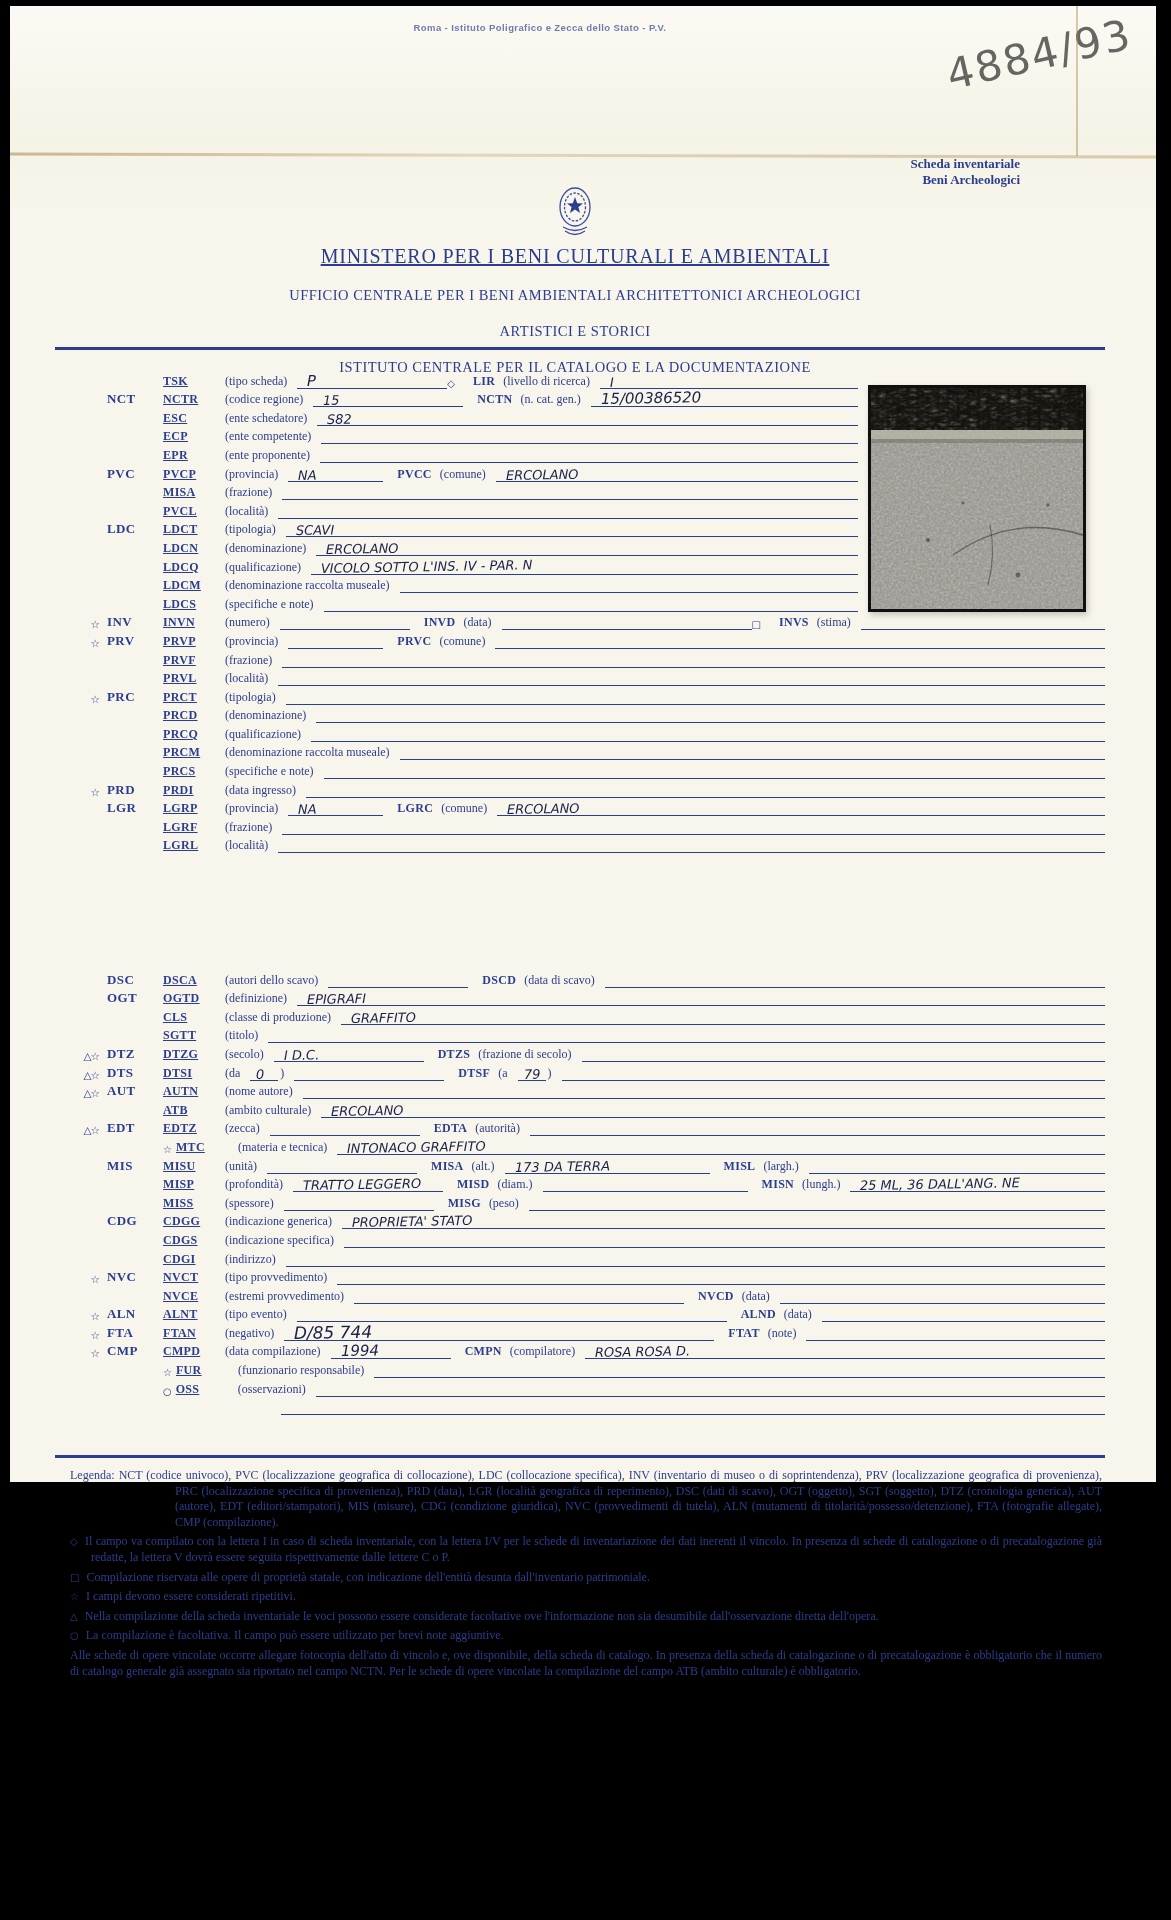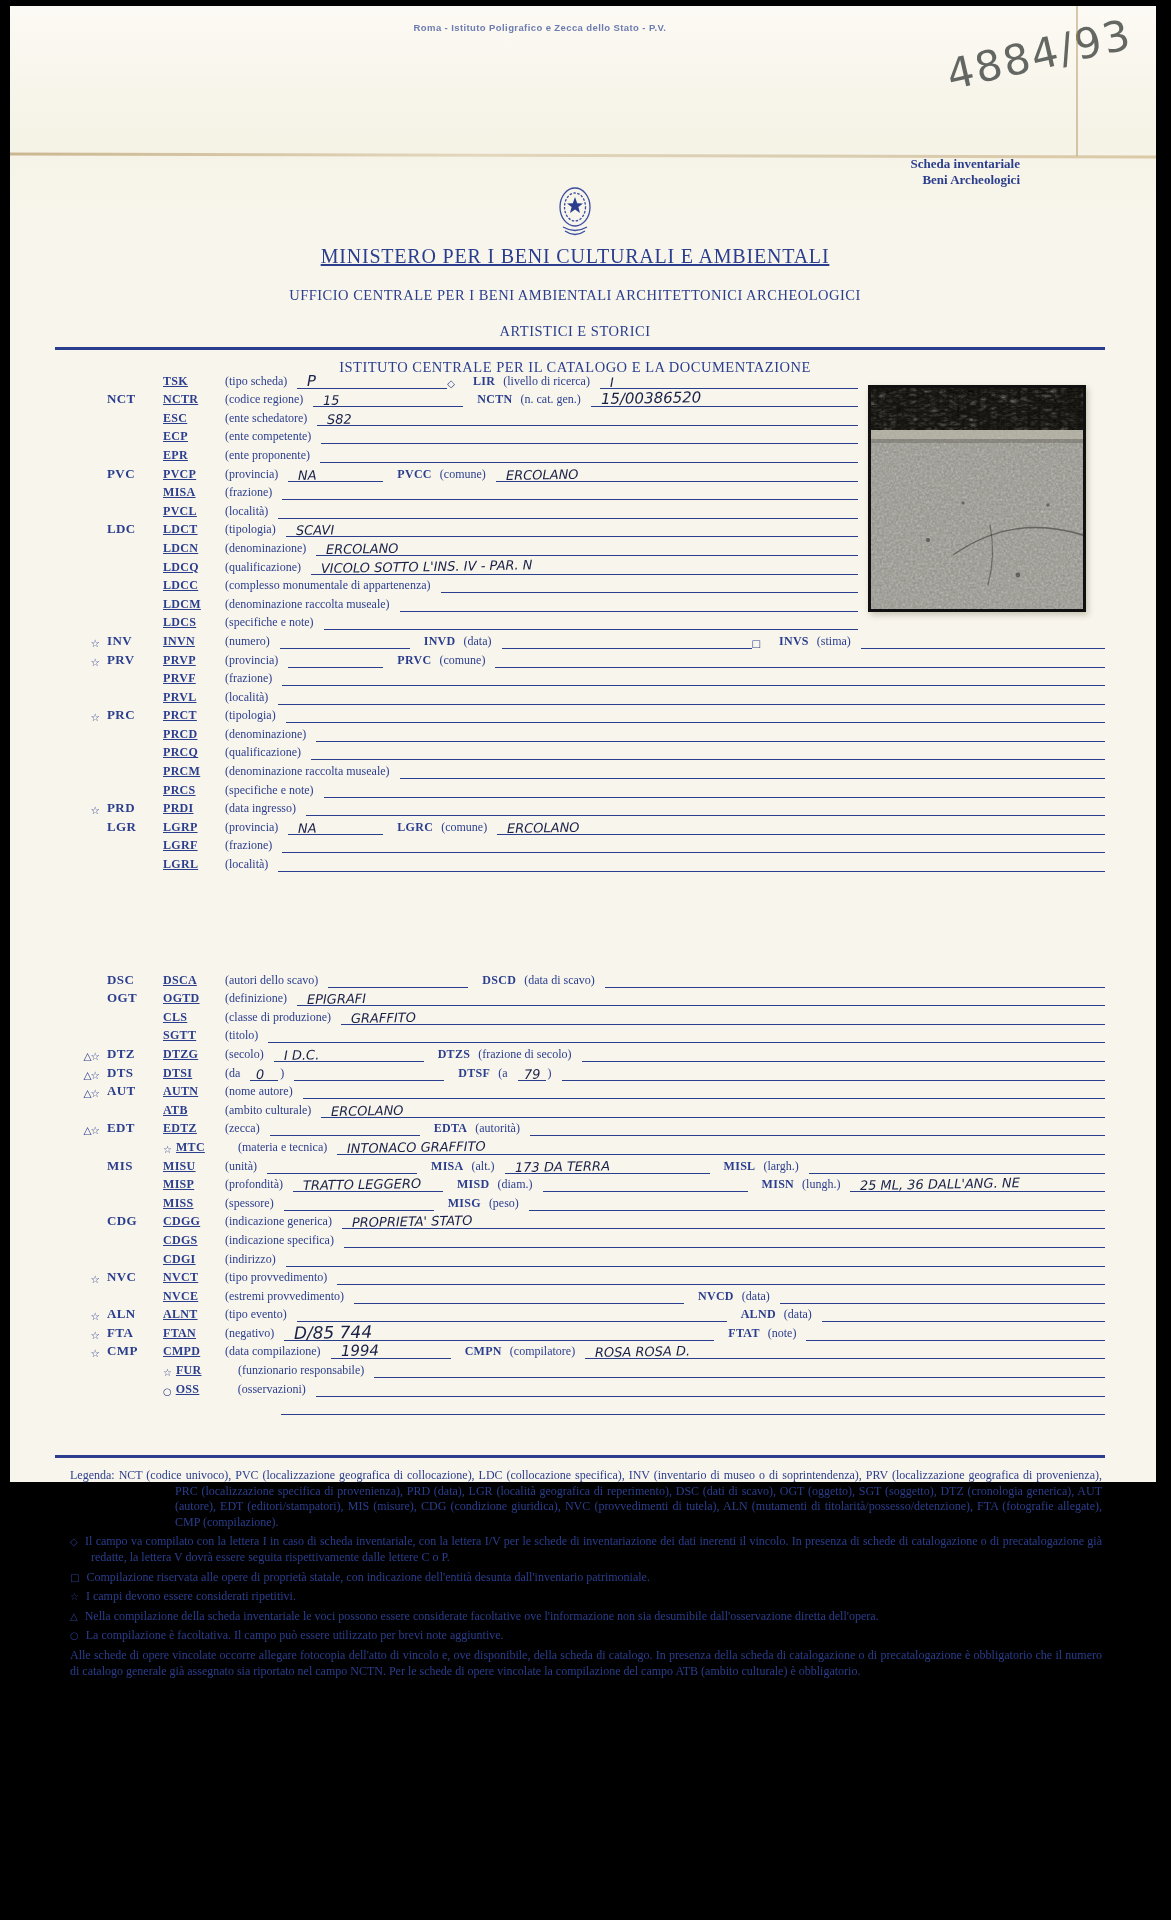--- a/index.html
+++ b/index.html
@@ -202,27 +202,20 @@
         <span class="c-grp"></span>
         <span class="c-code first">LDCQ</span>
         <span class="c-label">(qualificazione)</span>
         <span class="vline flex">
           <span class="hw">VICOLO SOTTO L'INS. IV - PAR. N</span>
         </span>
       </div>
       <div class="frow short">
         <span class="c-sym"></span>
         <span class="c-grp"></span>
-        <span class="c-code first">LDCC</span>
-        <span class="c-label">(complesso monumentale di appartenenza)</span>
-        <span class="vline flex"></span>
-      </div>
-      <div class="frow short">
-        <span class="c-sym"></span>
-        <span class="c-grp"></span>
         <span class="c-code first">LDCM</span>
         <span class="c-label">(denominazione raccolta museale)</span>
         <span class="vline flex"></span>
       </div>
       <div class="frow short">
         <span class="c-sym"></span>
         <span class="c-grp"></span>
         <span class="c-code first">LDCS</span>
         <span class="c-label">(specifiche e note)</span>
         <span class="vline flex"></span>

